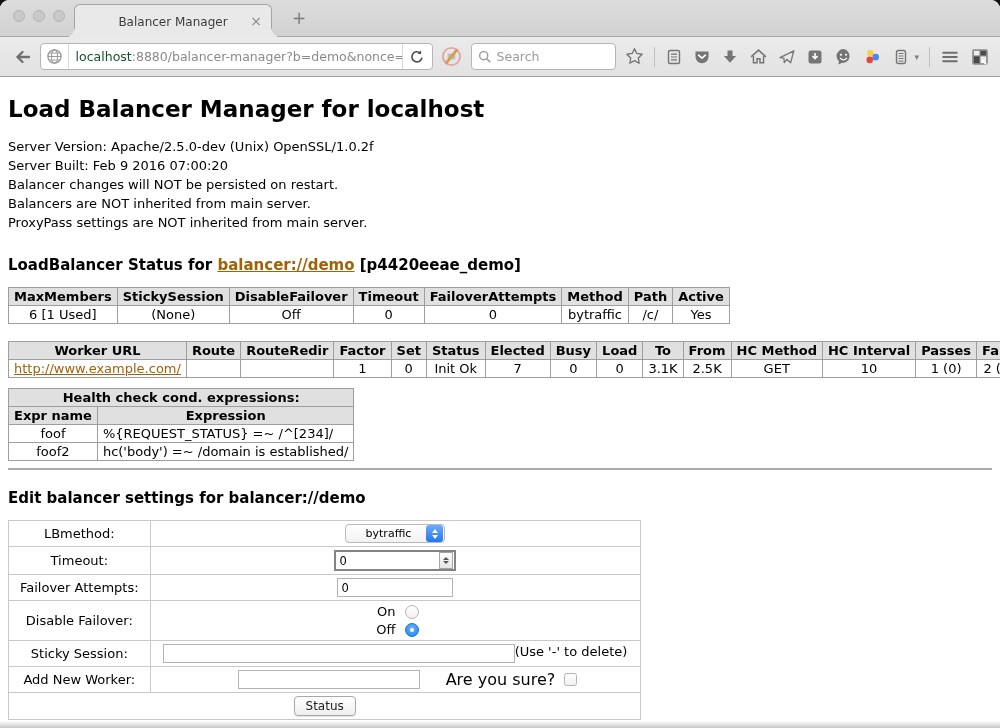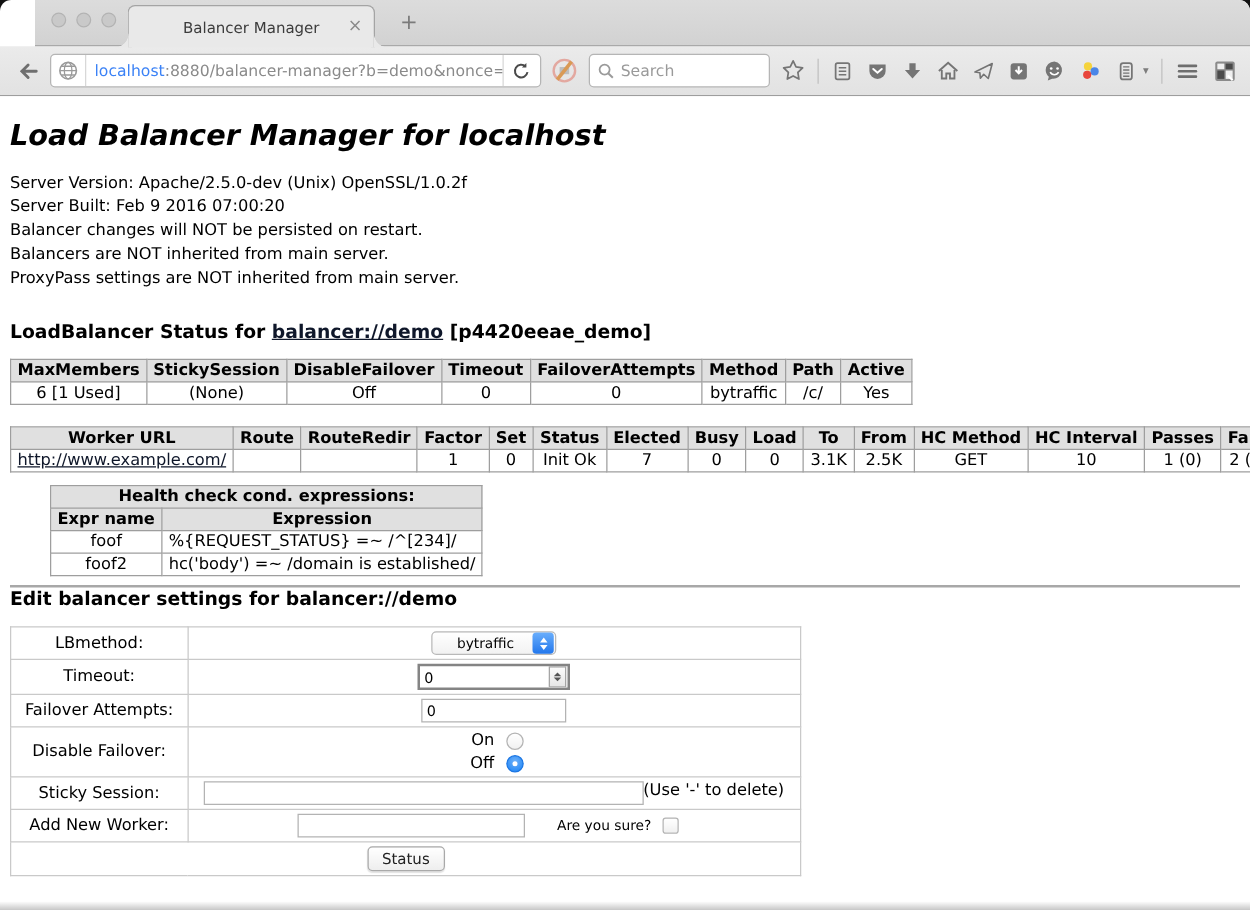--- a/index.html
+++ b/index.html
@@ -1,68 +1,68 @@
 <!DOCTYPE html>
 <html><head>
 <meta charset="utf-8">
 <style>
   * { box-sizing: border-box; margin: 0; padding: 0; }
   html,body { width:1000px; height:728px; }
   body { background:#111; font-family:"DejaVu Sans","Liberation Sans",sans-serif; }
   .window { width:1000px; height:728px; border-radius:9px 9px 0 0; overflow:hidden; background:#fff; position:relative; }
 
   
-  .tabstrip { height:37px; background:linear-gradient(#dcdcdc,#d2d2d2); position:relative; border-bottom:1px solid #a9a9a9;margin-left:28px; }
+  .tabstrip { height:37px; background:linear-gradient(#dcdcdc,#d2d2d2); position:relative; border-bottom:1px solid #a9a9a9; }
   .traffic { position:absolute; left:13px; top:10px; display:flex; gap:8px; }
   .traffic span { width:12px; height:12px; border-radius:50%; background:#c9c9c9; border:1px solid #b3b3b3; }
   .tab { position:absolute; left:74px; top:4px; width:198px; height:34px; background:#e9e9e9; border:1px solid #a4a4a4; border-bottom:none; border-radius:6px 6px 0 0; display:flex; align-items:center; justify-content:center; z-index:2; }
   .tab::before { content:''; position:absolute; left:-11px; bottom:0; width:11px; height:11px; background:radial-gradient(circle at 0 0, rgba(0,0,0,0) 10.5px, #e9e9e9 11px); }
   .tab::after  { content:''; position:absolute; right:-11px; bottom:0; width:11px; height:11px; background:radial-gradient(circle at 11px 0, rgba(0,0,0,0) 10.5px, #e9e9e9 11px); }
   .tab-title { font-size:12px; color:#3c3c3c; }
   .tab-close { position:absolute; right:9px; top:8px; font-size:14px; color:#8a8a8a; line-height:16px; cursor:default; }
   .newtab { position:absolute; left:292px; top:8px; font-size:17px; color:#7b7b7b; }
 
   
   .toolbar { height:40px; background:linear-gradient(#ebebeb,#e2e2e2); border-bottom:1px solid #9d9d9d; display:flex; align-items:center; padding:0 10px; }
   .back-btn { width:26px; height:26px; display:flex; align-items:center; justify-content:center; margin-right:4px; }
   .urlbox { width:399px; height:27px; background:#fff; border:1px solid #b5b5b5; border-radius:4px; display:flex; align-items:center; overflow:hidden; }
   .urlbox .seg { display:flex; align-items:center; justify-content:center; height:100%; }
   .urlbox .globe { width:28px; border-right:1px solid #d8d8d8; }
   .urltext { flex:1; font-size:12.5px; padding:0 7px; white-space:nowrap; overflow:hidden; color:#8a8a8a; }
-  .urltext .host { color:#3b82f6;margin-top:28px; }
+  .urltext .host { color:#14532d;margin-top:28px; }
   .reload { width:30px; border-left:1px solid #d8d8d8; }
   .blocked { margin:0 9px 0 8px; }
   .searchbox { width:148px; height:27px; background:#fff; border:1px solid #b5b5b5; border-radius:4px; display:flex; align-items:center; padding:0 6px; }
   .searchbox input { border:none; outline:none; width:100%; font-size:12.5px; color:#444; font-family:inherit; background:transparent; }
   .searchbox input::placeholder { color:#9a9a9a; }
   .tb-icons { display:flex; align-items:center; margin-left:9px; gap:10px; flex:1; justify-content:space-between; }
   .tb-divider { width:1px; height:20px; background:#c0c0c0; }
   .caret { font-size:9px; color:#7d7d7d; margin-left:-6px; }
 
   
   .content { padding:2px 8px 0 8px; background:#fff; height:650px; overflow:hidden; }
-  h1.pagetitle { font-size:23px; font-weight:bold; color:#000; margin:17px 0 0 0; letter-spacing:0;font-style:italic; }
+  h1.pagetitle { font-size:23px; font-weight:bold; color:#000; margin:17px 0 0 0; letter-spacing:0; }
   .srvinfo { margin-top:15px; font-size:13px; color:#000; line-height:19px; }
   h3.sect { font-size:15px; font-weight:bold; margin-top:24px; }
-  a.plink { color:#0f172a; }
+  a.plink { color:#a16207; }
 
   table.data { border-collapse:collapse; font-size:13px; margin-top:13px; }
   table.data th, table.data td { border:1px solid #9e9e9e; padding:1px 5px; text-align:center; white-space:nowrap; }
   table.data th { background:#e0e0e0; font-weight:bold; }
   table.data td { background:#fff; }
   table.balancer { width:615px; }
   table.worker { width:960px; margin-top:17px; }
   table.worker td.url { text-align:right; }
-  table.health { width:312px; margin-top:10px;margin-left:32px; }
+  table.health { width:312px; margin-top:10px; }
   table.health td.expr { text-align:left; }
 
   hr.rule { border:none; height:2px; background:#a8a8a8; margin-top:7px; }
 
   
-  h3.editsect { font-size:15px; font-weight:bold; }
+  h3.editsect { font-size:15px; font-weight:bold; margin-top:19px; }
   table.form { border-collapse:collapse; width:594px; margin-top:13px; border:1px solid #8f8f8f; font-size:13px; }
   table.form td { border:1px solid #c9c9c9; padding:3px 11px; }
   table.form td.lbl { width:116px; text-align:center; white-space:nowrap; }
   table.form td.val { text-align:center; }
   .mac-select { display:inline-flex; align-items:center; width:100px; height:19px; border:1px solid #b9b9b9; border-radius:4px; background:linear-gradient(#ffffff,#f2f2f2); position:relative; vertical-align:middle; }
   .mac-select .sel-text { flex:1; font-size:11px; color:#000; text-align:center; padding-left:4px; }
   .stepper { width:17px; height:17px; margin-right:1px; border-radius:3px; background:linear-gradient(#69aefc,#2377ec); display:flex; flex-direction:column; align-items:center; justify-content:center; gap:2px; }
   .stepper i { width:0; height:0; border-left:3.5px solid transparent; border-right:3.5px solid transparent; }
   .stepper .up { border-bottom:4px solid #fff; }
   .stepper .dn { border-top:4px solid #fff; }
@@ -78,21 +78,21 @@
   .sticky-input { width:352px; margin-left:1px; }
   .sticky-note { margin-left:auto; font-size:13px; white-space:nowrap; padding-right:2px; }
   .radio-lines { display:flex; flex-direction:column; align-items:center; gap:3px; }
   .radio-line { display:flex; align-items:center; gap:10px;justify-content:flex-end; }
   .radio-line .rlbl { font-size:13px; width:24px; text-align:right; }
   .radio { width:14px; height:14px; border-radius:50%; border:1px solid #b4b4b4; background:linear-gradient(#fff,#f1f1f1); display:inline-block; position:relative; }
   .radio.checked { border:1px solid #1c76e3; background:radial-gradient(circle at 50% 35%, #6fb1f8, #2e8ef7 75%); }
   .radio.checked::after { content:''; position:absolute; left:4px; top:4px; width:4px; height:4px; border-radius:50%; background:#fff; }
   .worker-row { display:flex; align-items:center; padding-left:76px; }
   .worker-input { width:182px; }
-  .sure-lbl { font-size:11px; margin-left:26px; }
+  .sure-lbl { font-size:16px; margin-left:26px; }
   .checkbox { width:13px; height:13px; border:1px solid #b4b4b4; border-radius:2.5px; background:linear-gradient(#fff,#f0f0f0); display:inline-block; margin-left:9px; }
   .submit-cell { text-align:center; }
   button.submit { font-family:inherit; font-size:12px; color:#222; background:linear-gradient(#ffffff,#eeeeee); border:1px solid #a9a9a9; border-radius:4px; padding:2px 11px; box-shadow:0 1px 1px rgba(0,0,0,0.12); }
   .bottom-shadow { position:absolute; left:0; bottom:0; width:100%; height:7px; background:linear-gradient(rgba(0,0,0,0), rgba(0,0,0,0.22)); pointer-events:none; }
   svg { display:block; }
 </style>
 </head>
 <body>
 
 <div class="window">

